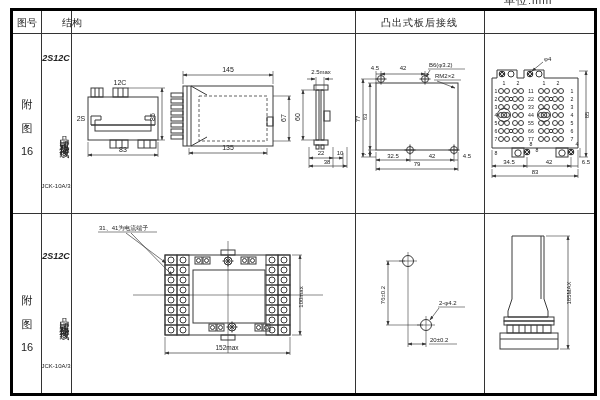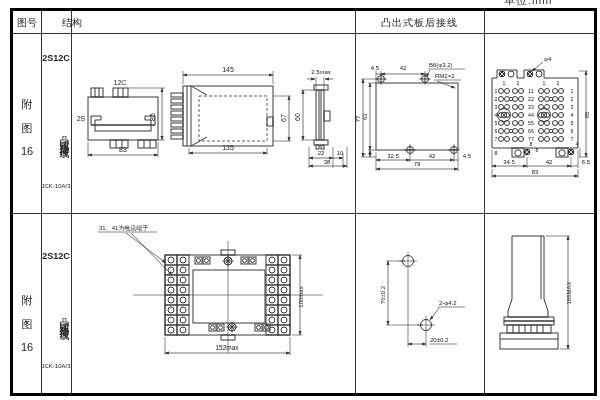--- a/index.html
+++ b/index.html
@@ -6,21 +6,21 @@
   #app{position:relative;width:600px;height:400px;background:#ffffff;overflow:hidden;
        font-family:"Liberation Sans",sans-serif;color:#222;padding-left:20px;}
   .unit{position:absolute;top:-7px;left:504px;font-size:11px;color:#333;letter-spacing:1px;}
   .tbl{position:absolute;left:10px;top:8px;width:581px;height:382px;border:3px solid #000000;}
   .v{position:absolute;top:0;bottom:0;width:1px;background:#333;}
   .h{position:absolute;left:0;right:0;height:1px;background:#333;}
   .cellT{position:absolute;text-align:center;font-size:10px;color:#222;}
   .hdr{top:5px;}
   .sp{letter-spacing:7px;text-indent:7px;}
   .figch{font-size:11px;}
-  .model{font-size:9px;font-weight:600;}
+  .model{font-size:9px;font-weight:600;font-style:italic;}
   .vtext{writing-mode:vertical-rl;text-orientation:upright;font-size:10px;letter-spacing:2px;
          position:absolute;display:flex;justify-content:center;}
   .prod{font-size:6px;}
   svg{position:absolute;overflow:visible;}
   .defs{width:0;height:0;}
   .ln{stroke:#3a3a3a;fill:none;stroke-width:1;}
   .cl{stroke:#3a3a3a;fill:none;stroke-width:0.6;}
   .dim{stroke:#3a3a3a;fill:none;stroke-width:0.7;}
   .dsh{stroke:#3a3a3a;fill:none;stroke-width:0.8;stroke-dasharray:3 2;}
   text{font-family:"Liberation Sans",sans-serif;fill:#222;stroke:none;}

